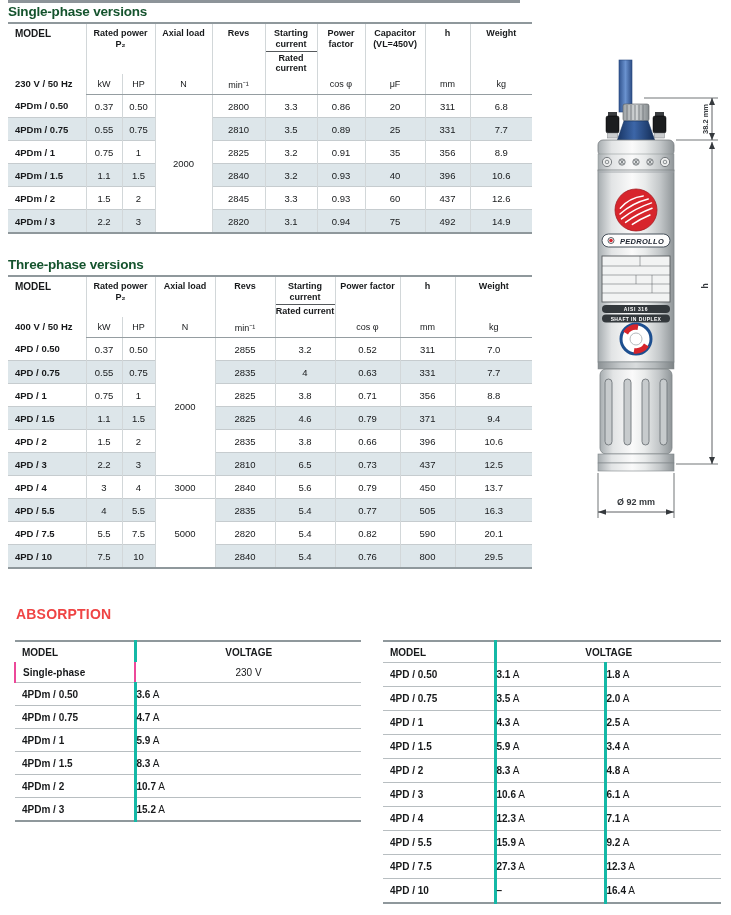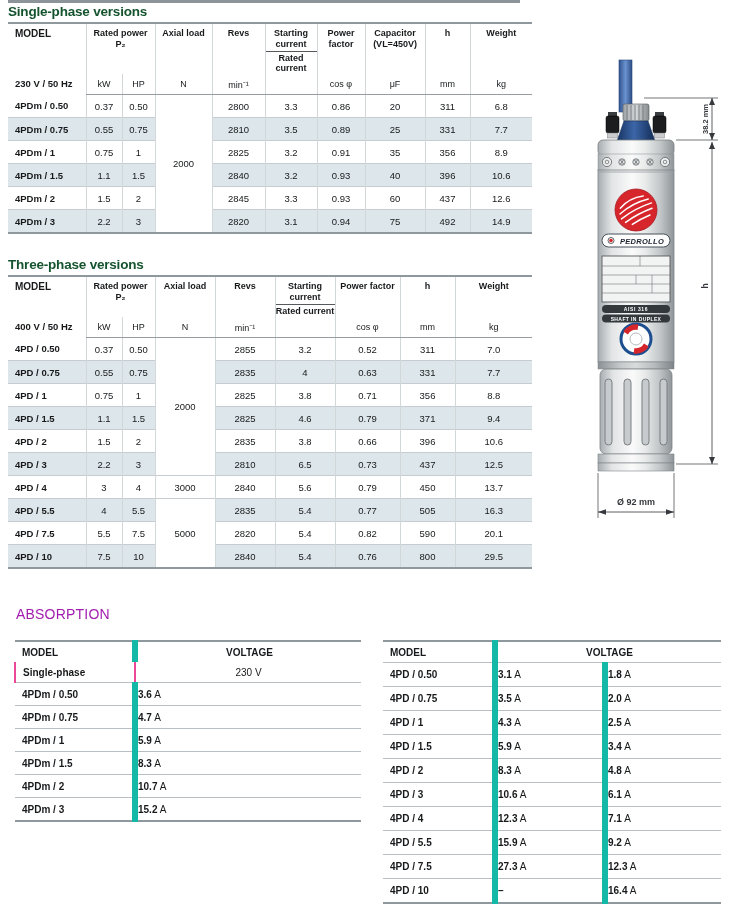--- a/index.html
+++ b/index.html
@@ -6,21 +6,21 @@
   body{
     width:731px;height:915px;position:relative;background:#ffffff;
     font-family:"Liberation Sans", sans-serif;color:#1a1c1e;overflow:hidden;
     -webkit-font-smoothing:antialiased;
   }
   .abs-pos{position:absolute;}
   
   .top-rule{left:8px;top:0;width:512px;height:3px;background:#8d9499;}
   
   .sec-title{font-size:13.5px;font-weight:bold;color:#14532d;letter-spacing:-0.2px;}
-  .abs-title{font-size:14px;font-weight:normal;color:#a21caf;letter-spacing:0.2px;}
+  .abs-title{font-size:14px;font-weight:bold;color:#ef4444;letter-spacing:0.2px;}
 
   
   table.spec{border-collapse:collapse;table-layout:fixed;width:524px;
     border-top:2px solid #8f989c;border-bottom:2px solid #8f989c;
     font-size:9.5px;color:#17191b;}
   .spec th,.spec td{padding:0;border-left:1px solid #d2d7d9;}
   .spec th.mhead, .spec td.model{border-left:none;}
   .spec thead th{font-weight:bold;text-align:center;vertical-align:top;
     padding-top:4px;font-size:9px;line-height:1.2;}
   .spec thead .units td{height:20px;font-weight:normal;font-size:9px;text-align:center;
@@ -34,21 +34,21 @@
   .spec tbody td{height:22px;text-align:center;border-top:1px solid #c6cccf;}
   .spec tbody tr:first-child td{border-top:none;}
   .spec tbody tr:nth-child(even) td{background:#dde6ea;}
   .spec tbody td.model{text-align:left;padding-left:7px;font-weight:bold;}
   .spec tbody td.axial{background:#ffffff !important;}
 
   
   table.abs{border-collapse:collapse;table-layout:fixed;
     border-top:2px solid #8f989c;border-bottom:2px solid #8f989c;
     font-size:10px;color:#17191b;}
-  .abs th,.abs td{padding:0;border-left:6px solid #14b8a6;}
+  .abs th,.abs td{padding:0;border-left:3px solid #14b8a6;}
   .abs th:first-child,.abs td.model,.abs th.mcol{border-left:none;}
   .abs thead th{height:20px;font-weight:bold;vertical-align:middle;}
   .abs thead th.mcol{text-align:left;padding-left:7px;}
   .abs thead th.vcol{text-align:center;}
   .abs thead .phase td{height:20px;vertical-align:middle;border-left:2px solid #ec4899;}
   .abs thead .phase td.model{font-weight:bold;text-align:left;padding-left:7px;}
   .abs thead .phase td.v{text-align:center;}
   .abs tbody td{border-top:1px solid #b8bec1;}
   .abs-left tbody td{height:22px;}
   .abs-right tbody td{height:23px;}

